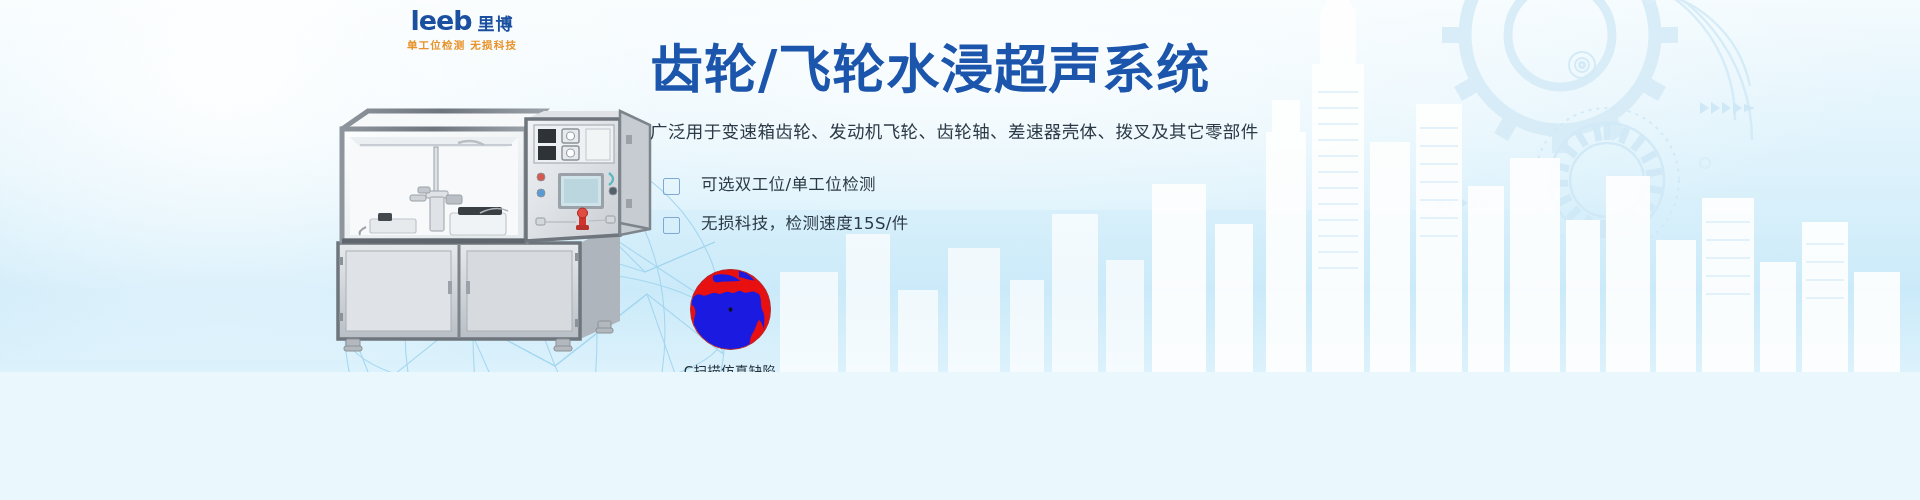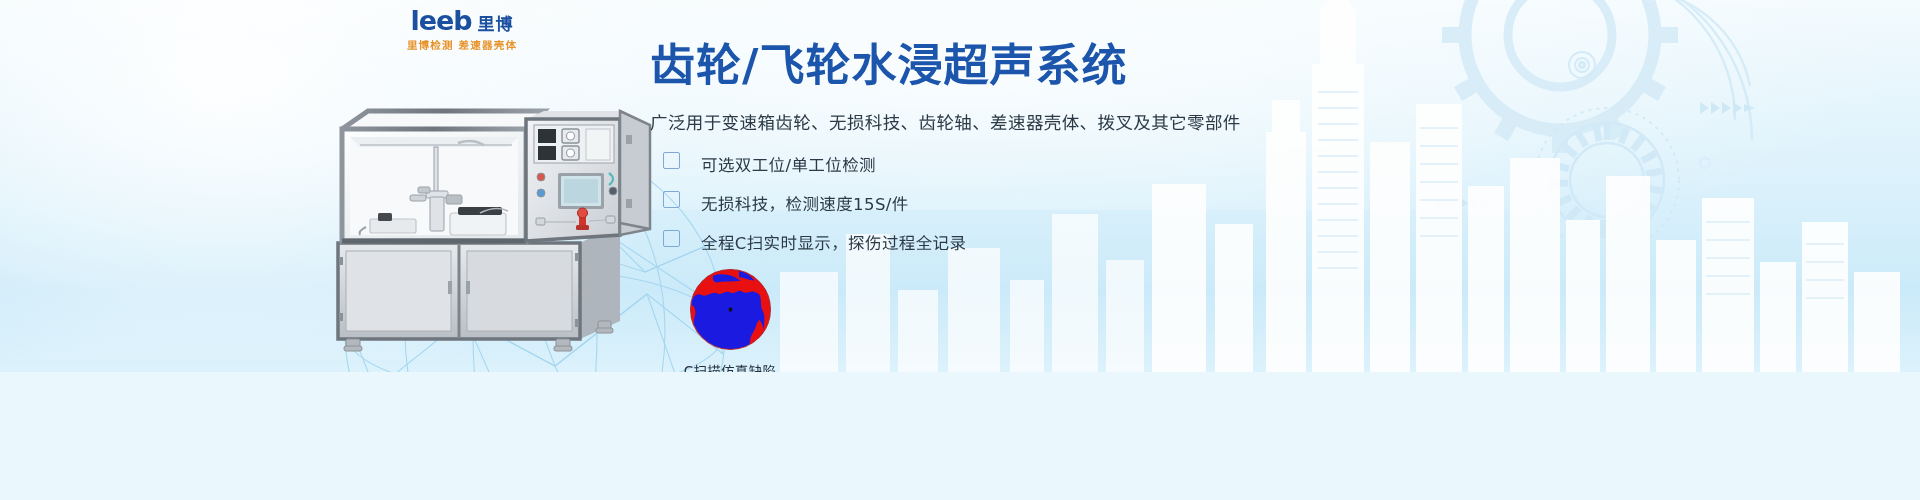--- a/index.html
+++ b/index.html
@@ -52,31 +52,31 @@
     margin-top:3px;font-size:10.5px;color:#e8932a;letter-spacing:1.2px;
     font-weight:700;white-space:nowrap;
   }
 
   
   .machine{position:absolute;left:330px;top:95px;width:350px;height:265px;}
 
   
   .content{position:absolute;left:650px;top:42px;width:1000px;}
   .headline{
-    font-size:45px;font-weight:700;color:#1b56ac;line-height:1.05;
+    font-size:53px;font-weight:700;color:#1b56ac;line-height:1.05;
     letter-spacing:1px;margin:0;white-space:nowrap;
     text-shadow:0 1px 0 rgba(255,255,255,.55);
   }
   .subline{
     margin-top:20px;font-size:17.5px;color:#2b3a46;letter-spacing:.4px;
     white-space:nowrap;
   }
   .bullets{margin-top:18px;}
   .bullet{
-    display:flex;align-items:flex-start;height:34px;margin-bottom:5px;
+    display:flex;align-items:flex-end;height:34px;margin-bottom:5px;
   }
   .chk{
     width:15px;height:15px;border:1.5px solid #7fa8d6;border-radius:2px;
     background:transparent;flex:0 0 auto;margin-left:13px;
   }
   .bullet-label{
     margin-left:21px;font-size:16.5px;color:#2b3a46;letter-spacing:.4px;
     white-space:nowrap;
   }
 
@@ -280,21 +280,21 @@
       <path d="M175 120 L288 118"></path>
       <path d="M120 268 L150 320"></path>
     </g>
   </svg>
 
   <div class="logo">
     <div class="logo-row">
       <span class="logo-leeb">leeb</span>
       <span class="logo-cn">里博</span>
     </div>
-    <div class="logo-sub">里博检测  差速器壳体</div>
+    <div class="logo-sub">单工位检测  无损科技</div>
   </div>
 
   <svg class="machine" viewBox="0 0 350 265" aria-hidden="true">
     <defs>
       <linearGradient id="panelG" x1="0" y1="0" x2="1" y2="1">
         <stop offset="0%" stop-color="#f2f4f6"></stop>
           <stop offset="100%" stop-color="#c9ced4"></stop>
       </linearGradient>
       <linearGradient id="panelG2" x1="0" y1="0" x2="0" y2="1">
         <stop offset="0%" stop-color="#e7eaed"></stop>
@@ -419,34 +419,30 @@
       <path d="M290 16 L320 30 L320 134 L290 140 Z" fill="#c6ccd2"></path>
       <path d="M290 16 L320 30 L320 134 L290 140 Z" fill="none" stroke="#7d848b" stroke-width="2.5"></path>
       <path d="M290 128 L320 134" stroke="#7d848b" stroke-width="2.5"></path>
       <rect x="296" y="40" width="6" height="9" fill="#9aa1a8"></rect>
       <rect x="296" y="104" width="6" height="9" fill="#9aa1a8"></rect>
     </g>
   </svg>
 
   <div class="content">
     <h1 class="headline">齿轮/飞轮水浸超声系统</h1>
-    <div class="subline">广泛用于变速箱齿轮、无损科技、齿轮轴、差速器壳体、拨叉及其它零部件</div>
+    <div class="subline">广泛用于变速箱齿轮、发动机飞轮、齿轮轴、差速器壳体、拨叉及其它零部件</div>
 
     <div class="bullets">
       <div class="bullet">
         <span class="chk"></span>
         <span class="bullet-label">可选双工位/单工位检测</span>
       </div>
       <div class="bullet">
         <span class="chk"></span>
         <span class="bullet-label">无损科技，检测速度15S/件</span>
-      </div>
-      <div class="bullet">
-        <span class="chk"></span>
-        <span class="bullet-label">全程C扫实时显示，探伤过程全记录</span>
       </div>
     </div>
   </div>
 
   <div class="cscan-wrap">
     <svg class="cscan-img" viewBox="0 0 100 100" aria-hidden="true">
       <defs>
         <clipPath id="discclip">
             <circle cx="50" cy="50" r="47"></circle>
           </clipPath>

